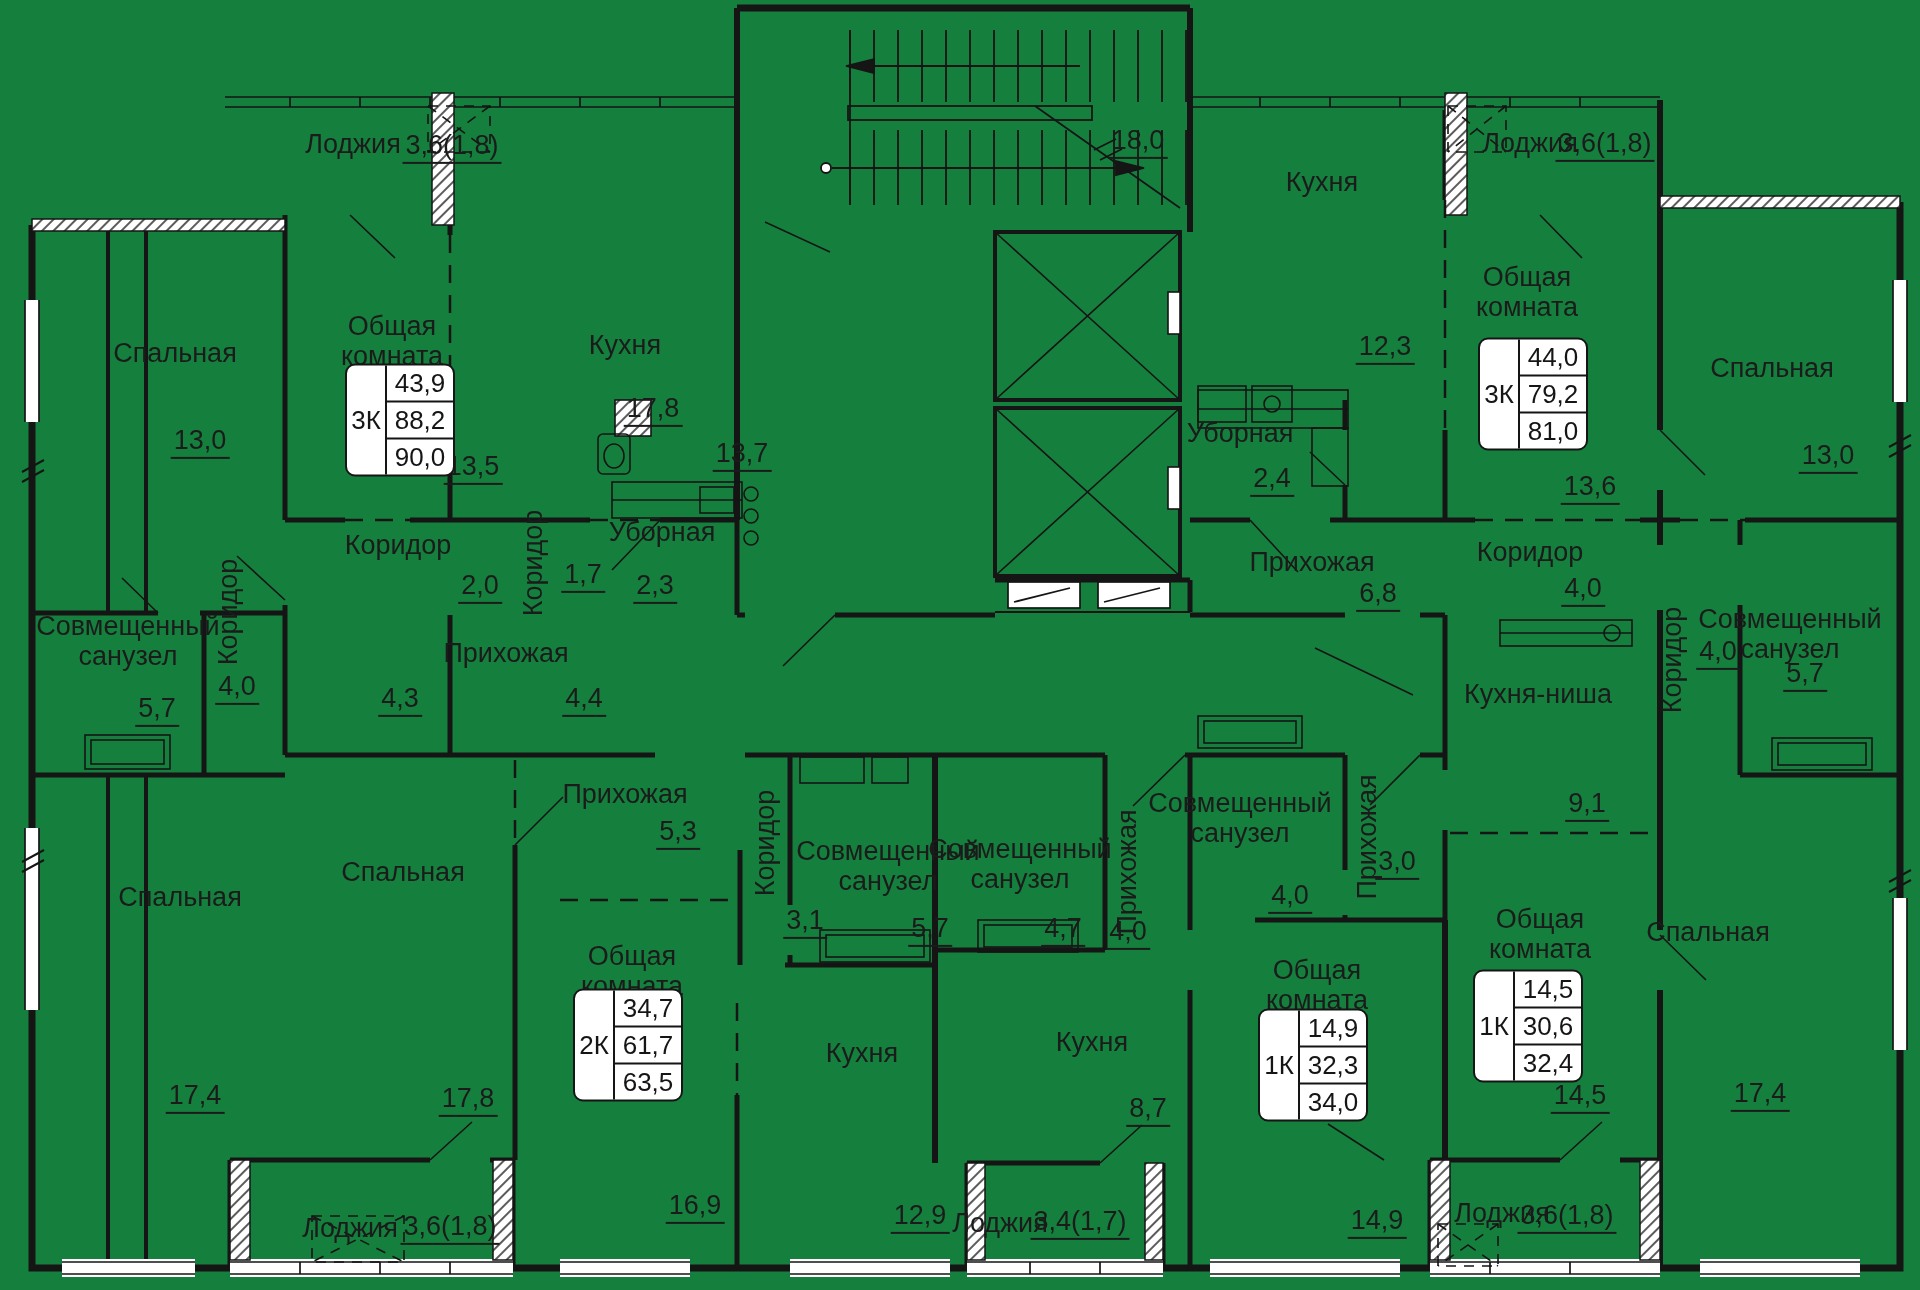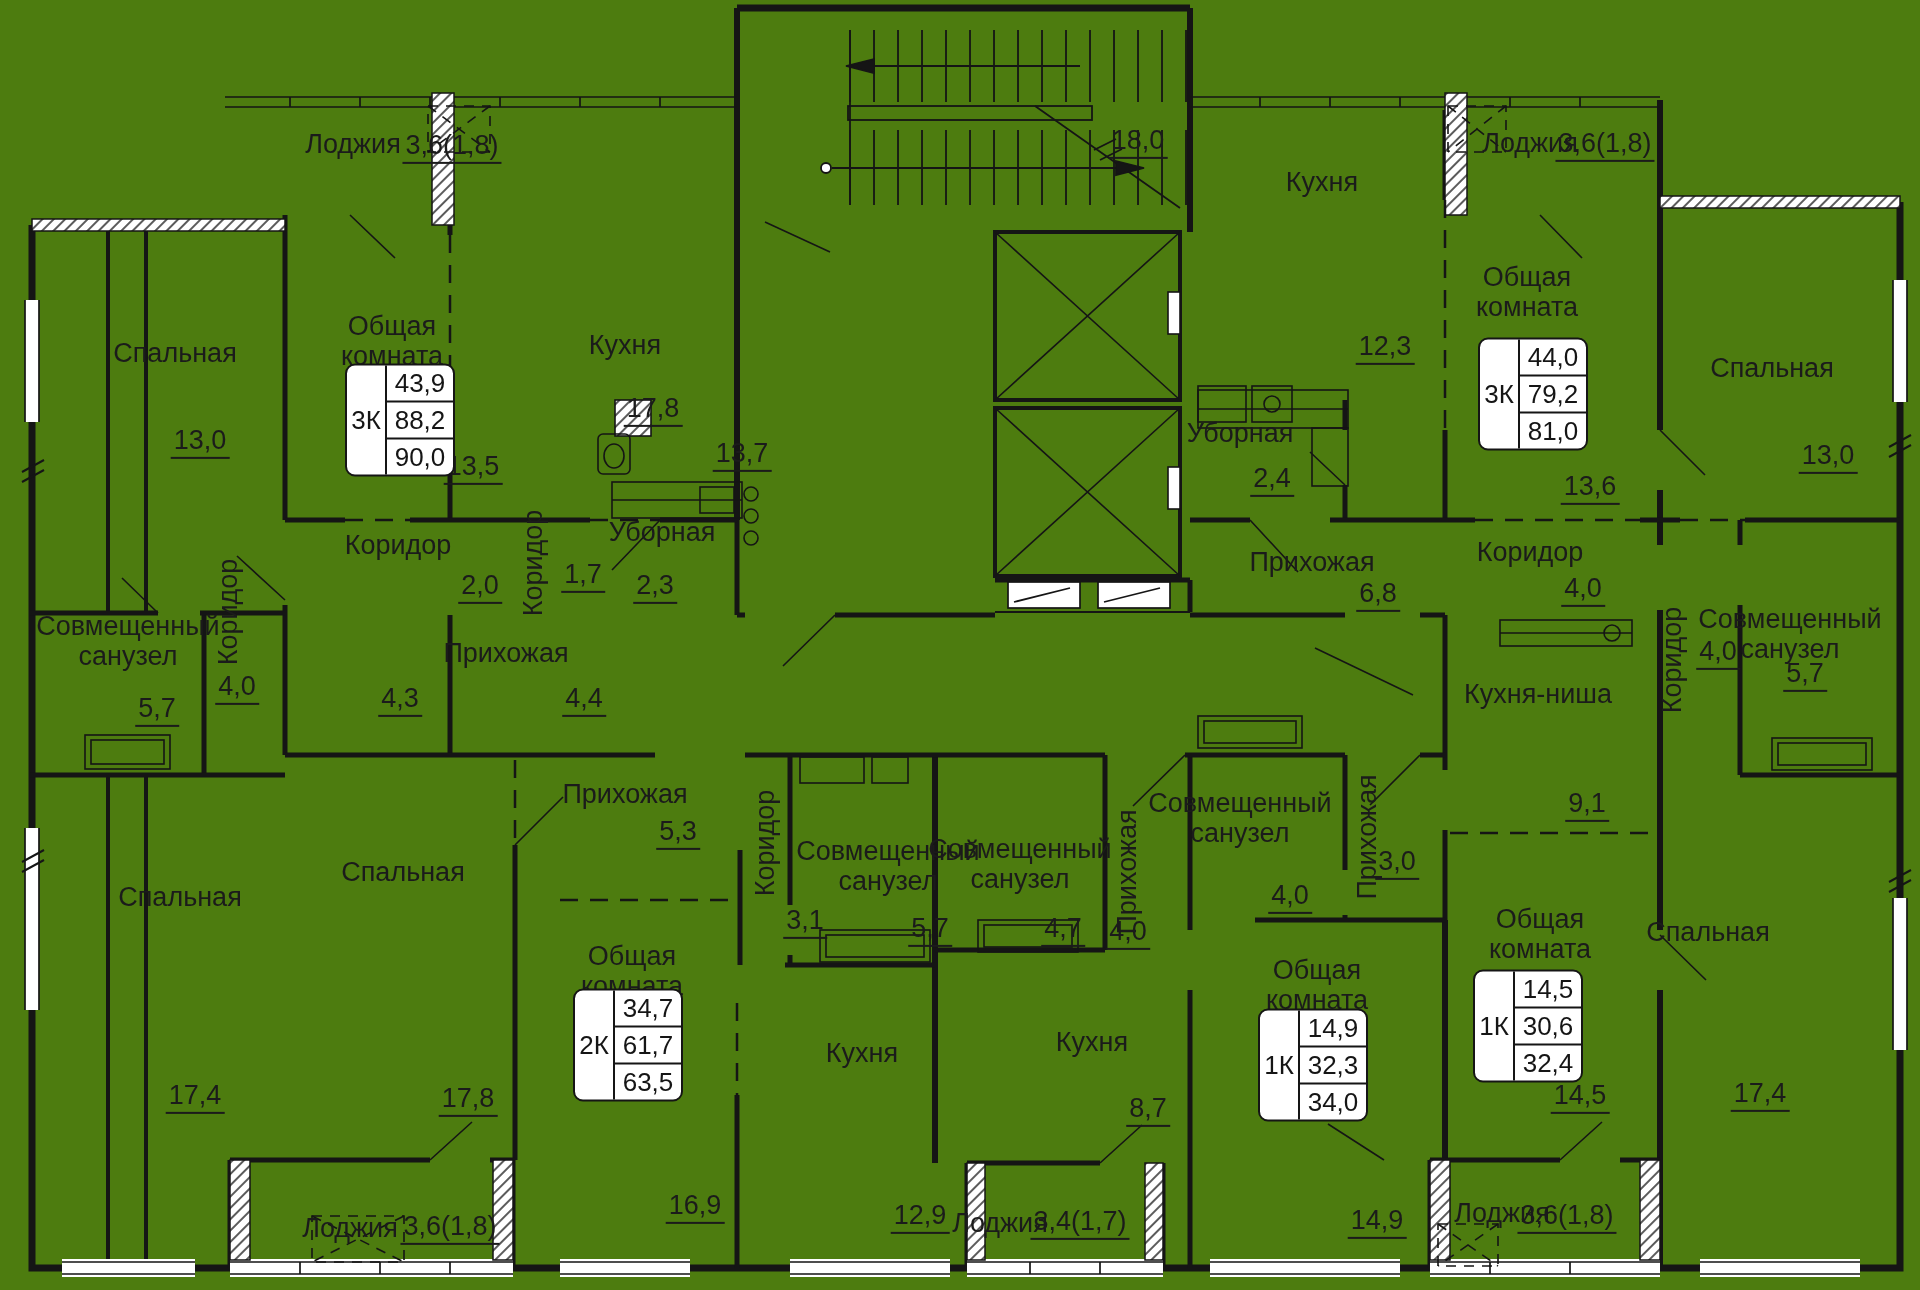--- a/index.html
+++ b/index.html
@@ -1,16 +1,16 @@
 <!DOCTYPE html>
 <html><head>
 <meta charset="utf-8">
 <style>
   html,body{margin:0;padding:0;background:#fff;}
-  #screen{position:relative;width:1920px;height:1290px;background:#4d7c0f;overflow:hidden;
+  #screen{position:relative;width:1920px;height:1290px;background:#15803d;overflow:hidden;
           font-family:"Liberation Sans",sans-serif;}
   #plan-svg{position:absolute;left:0;top:0;}
   .lbl{position:absolute;transform:translate(-50%,-50%);font-size:27px;line-height:1.12;
        color:#1b1b1b;text-align:center;white-space:nowrap;}
   .lbl.wrap{white-space:normal;}
   .lbl.val{border-bottom:2.5px solid #1b1b1b;padding:0 3px 2px;}
   .lbl.vert{transform:translate(-50%,-50%) rotate(-90deg);}
   .tbl{position:absolute;transform:translate(-50%,-50%);display:grid;
        grid-template-columns:40px 66px;border:2.5px solid #151515;border-radius:10px;
        background:#fff;color:#151515;font-size:26px;}

